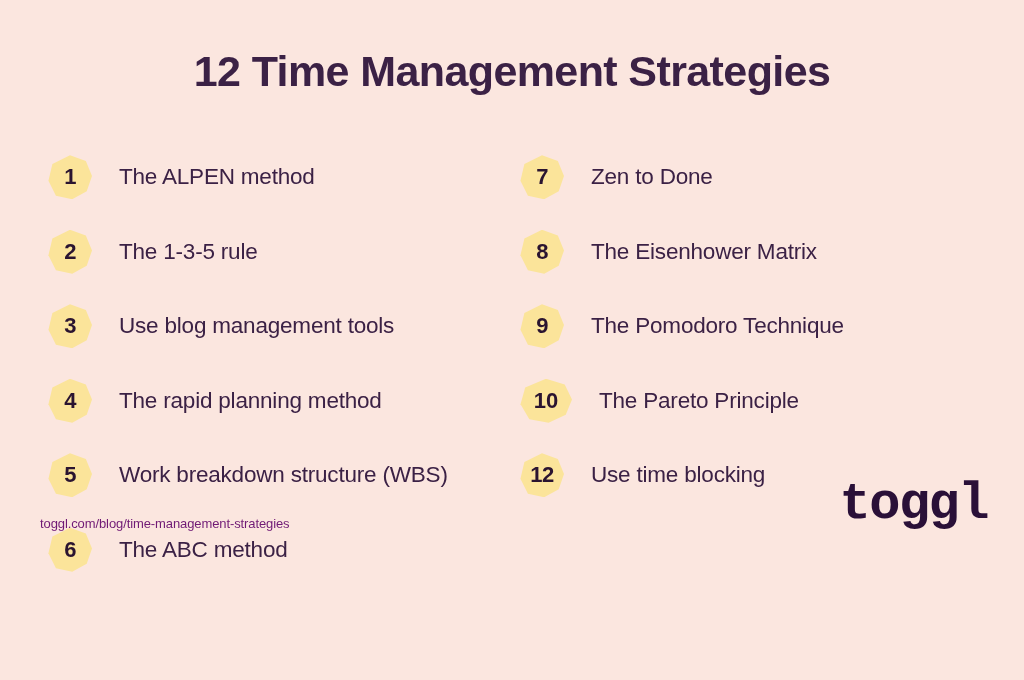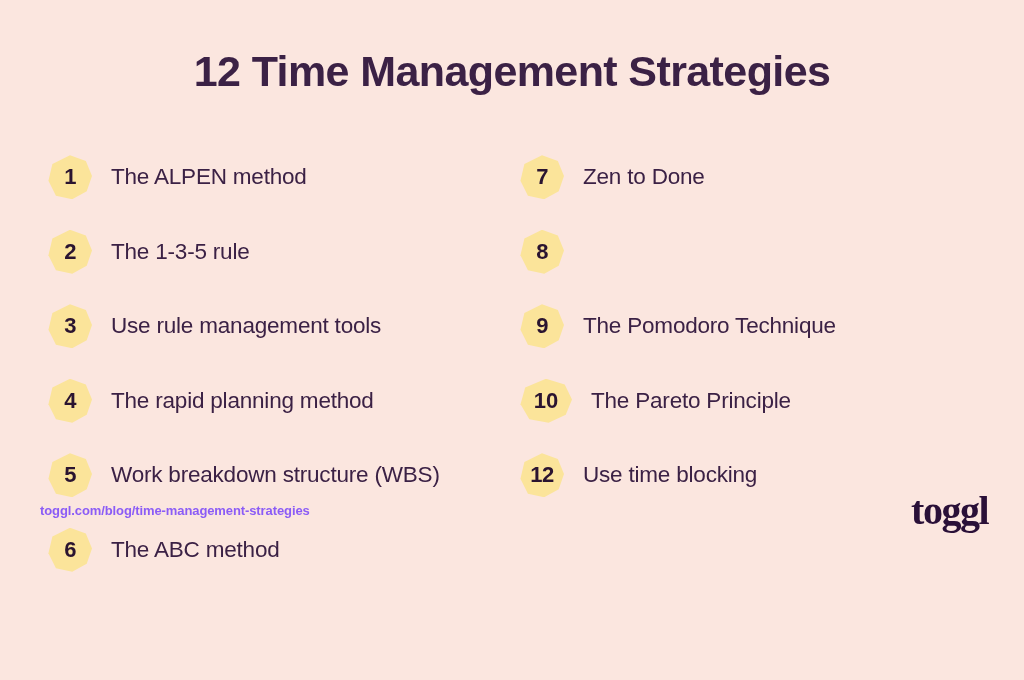--- a/index.html
+++ b/index.html
@@ -91,45 +91,45 @@
     line-height: 1;
   }
   .badge.wide { width: 52px; }
   .badge.wide .num { font-size: 22px; letter-spacing: 0px; text-align: center; }
 
   .item-label {
     font-size: 22.5px;
     font-weight: 500;
     color: #3B2145;
     letter-spacing: -0.2px;
-    margin-left: 19px;
+    margin-left: 27px;
     white-space: nowrap;
   }
   .item.wide-gap .item-label { }
 
   
   .footer-url {
     position: absolute;
     left: 40px;
-    bottom: 35px;
+    bottom: 22px;
     font-size: 13px;
-    font-weight: bold;
-    color: #8b5cf6;
+    font-weight: normal;
+    color: #701a75;
     letter-spacing: -0.1px;
   }
   .logo {
     position: absolute;
     right: 36px;
     bottom: 22px;
-    font-size: 40px;
+    font-size: 52px;
     font-weight: bold;
     color: #2A1038;
     letter-spacing: -1.5px;
     line-height: 1;
-    font-family: Liberation Serif, serif;
+    font-family: Liberation Mono, monospace;
   }
 </style>
 </head>
 <body>
 
 <div class="poster">
 
   <div class="title">12 Time Management Strategies</div>
 
   <div class="columns">
@@ -150,21 +150,21 @@
           <span class="num">2</span>
         </div>
         <div class="item-label">The 1-3-5 rule</div>
       </div>
 
       <div class="item">
         <div class="badge">
           <span class="hex"></span>
           <span class="num">3</span>
         </div>
-        <div class="item-label">Use rule management tools</div>
+        <div class="item-label">Use blog management tools</div>
       </div>
 
       <div class="item">
         <div class="badge">
           <span class="hex"></span>
           <span class="num">4</span>
         </div>
         <div class="item-label">The rapid planning method</div>
       </div>
 
@@ -194,20 +194,21 @@
           <span class="num">7</span>
         </div>
         <div class="item-label">Zen to Done</div>
       </div>
 
       <div class="item">
         <div class="badge">
           <span class="hex"></span>
           <span class="num">8</span>
         </div>
+        <div class="item-label">The Eisenhower Matrix</div>
       </div>
 
       <div class="item">
         <div class="badge">
           <span class="hex"></span>
           <span class="num">9</span>
         </div>
         <div class="item-label">The Pomodoro Technique</div>
       </div>
 

